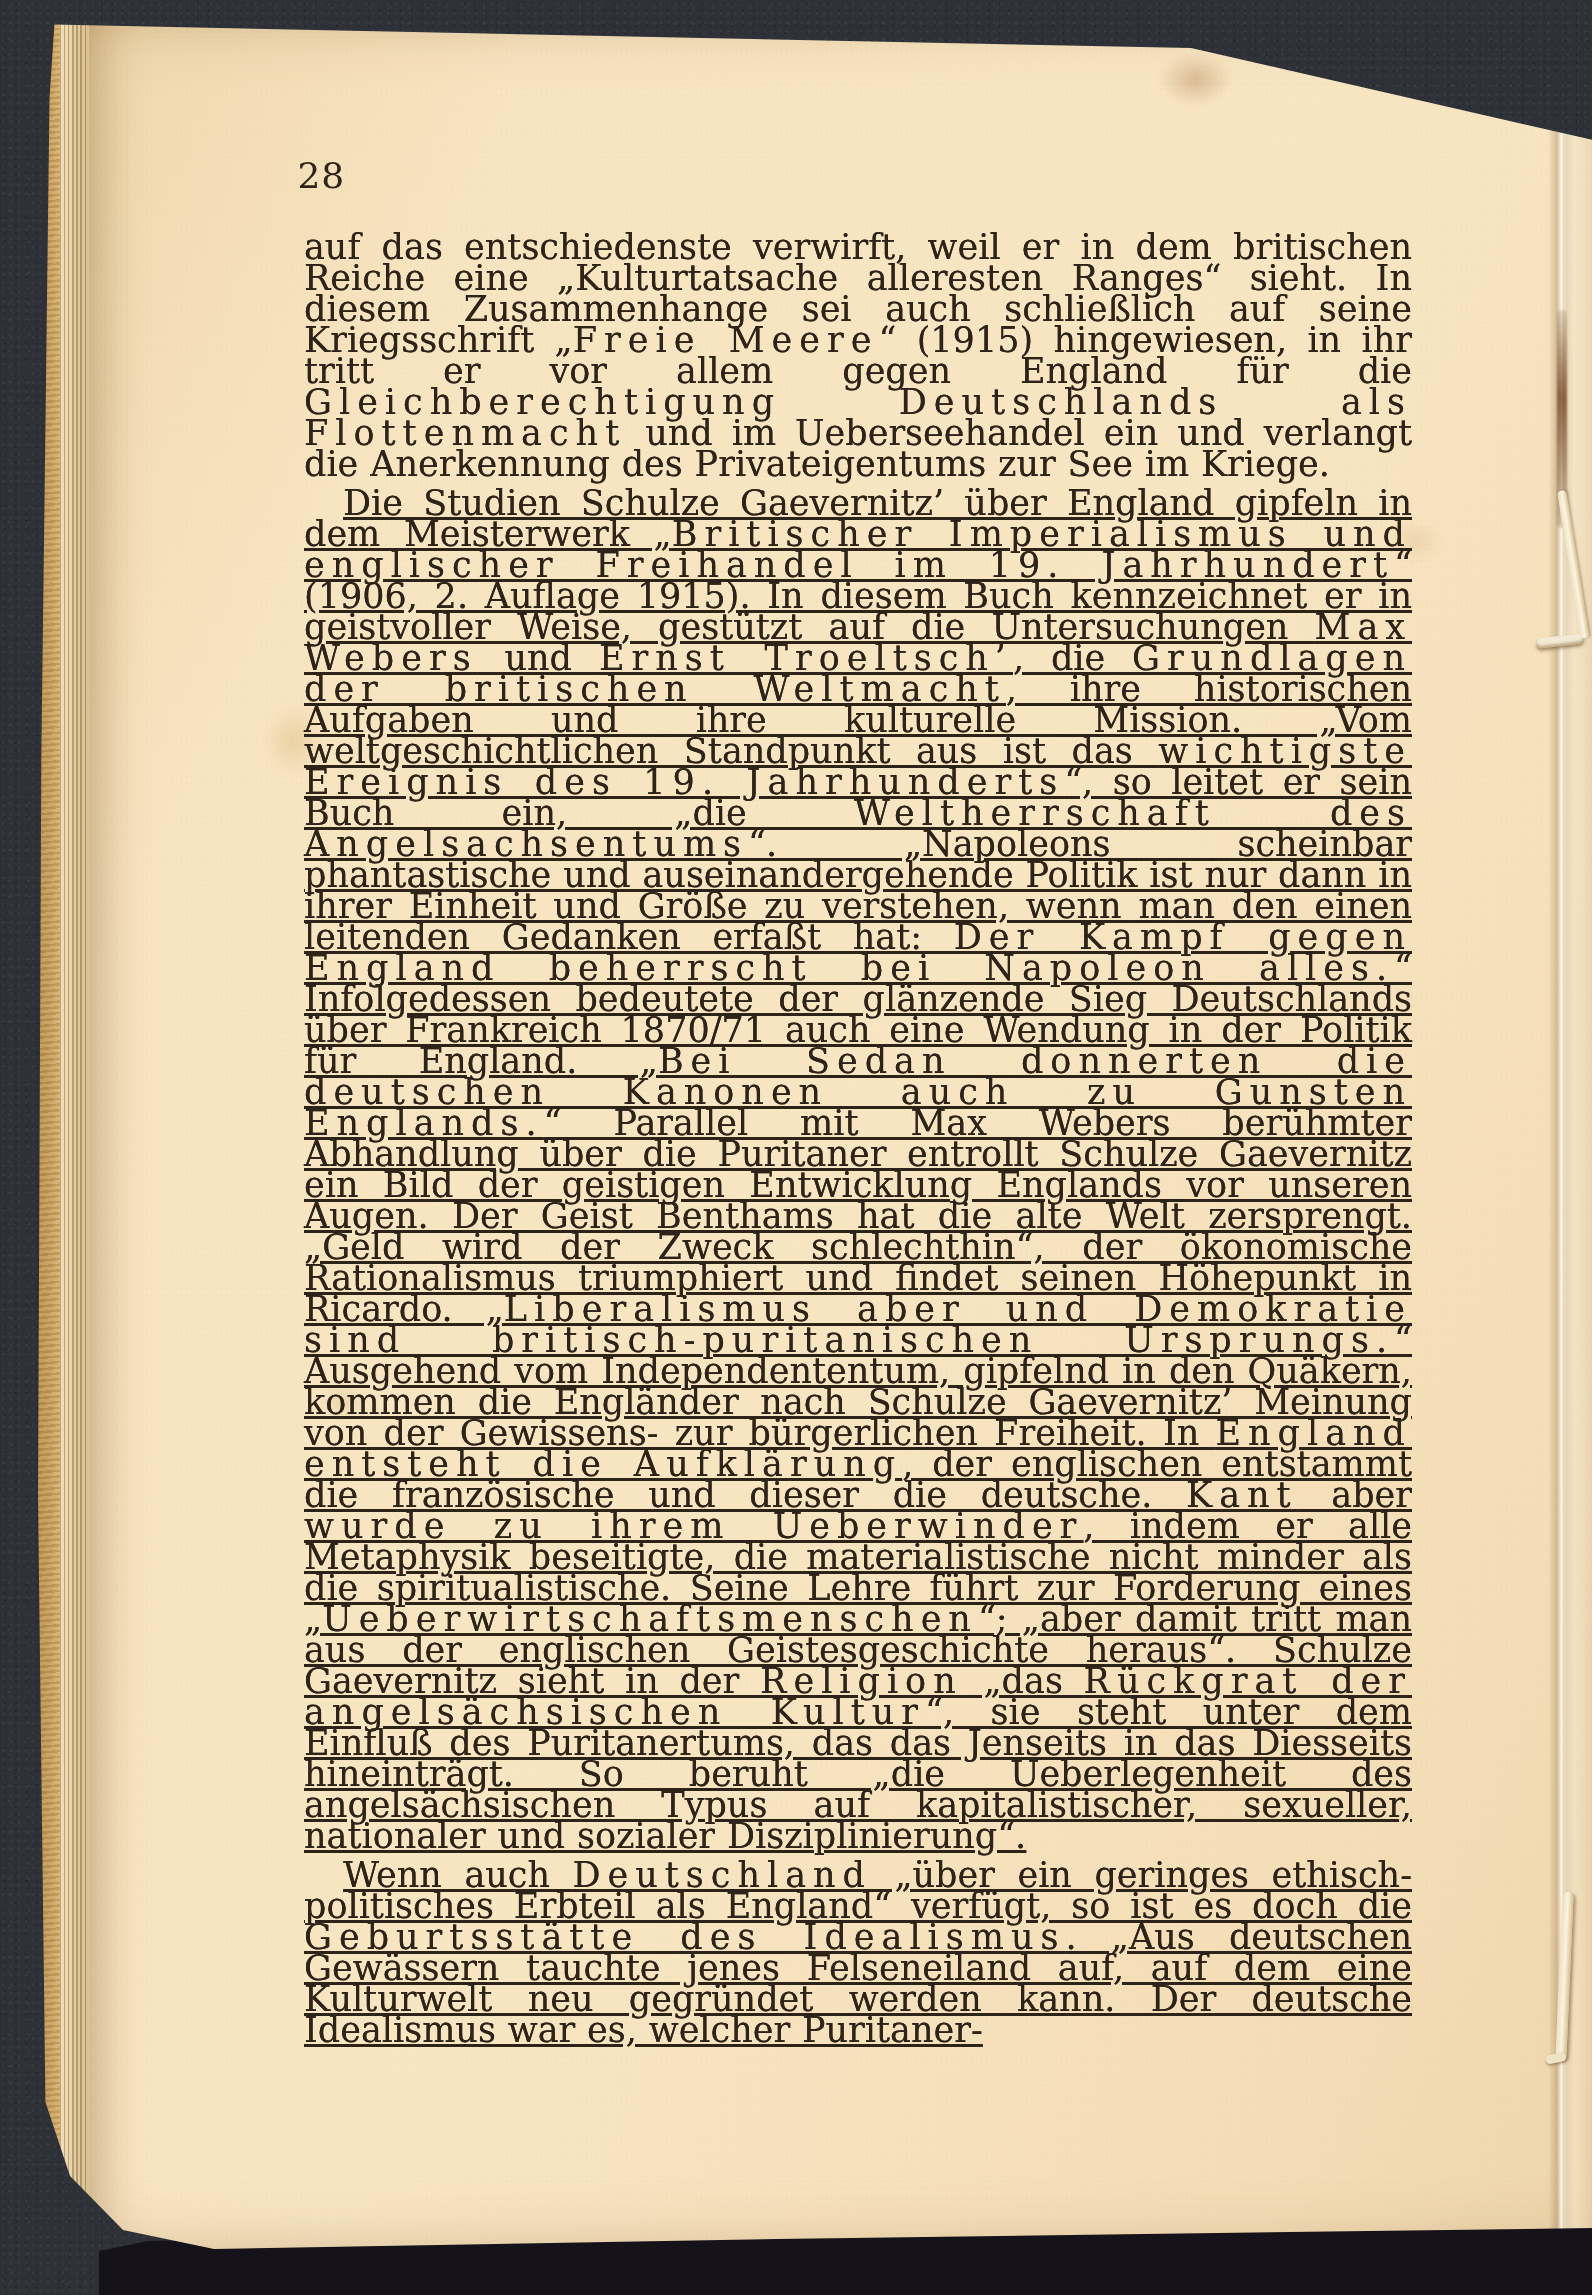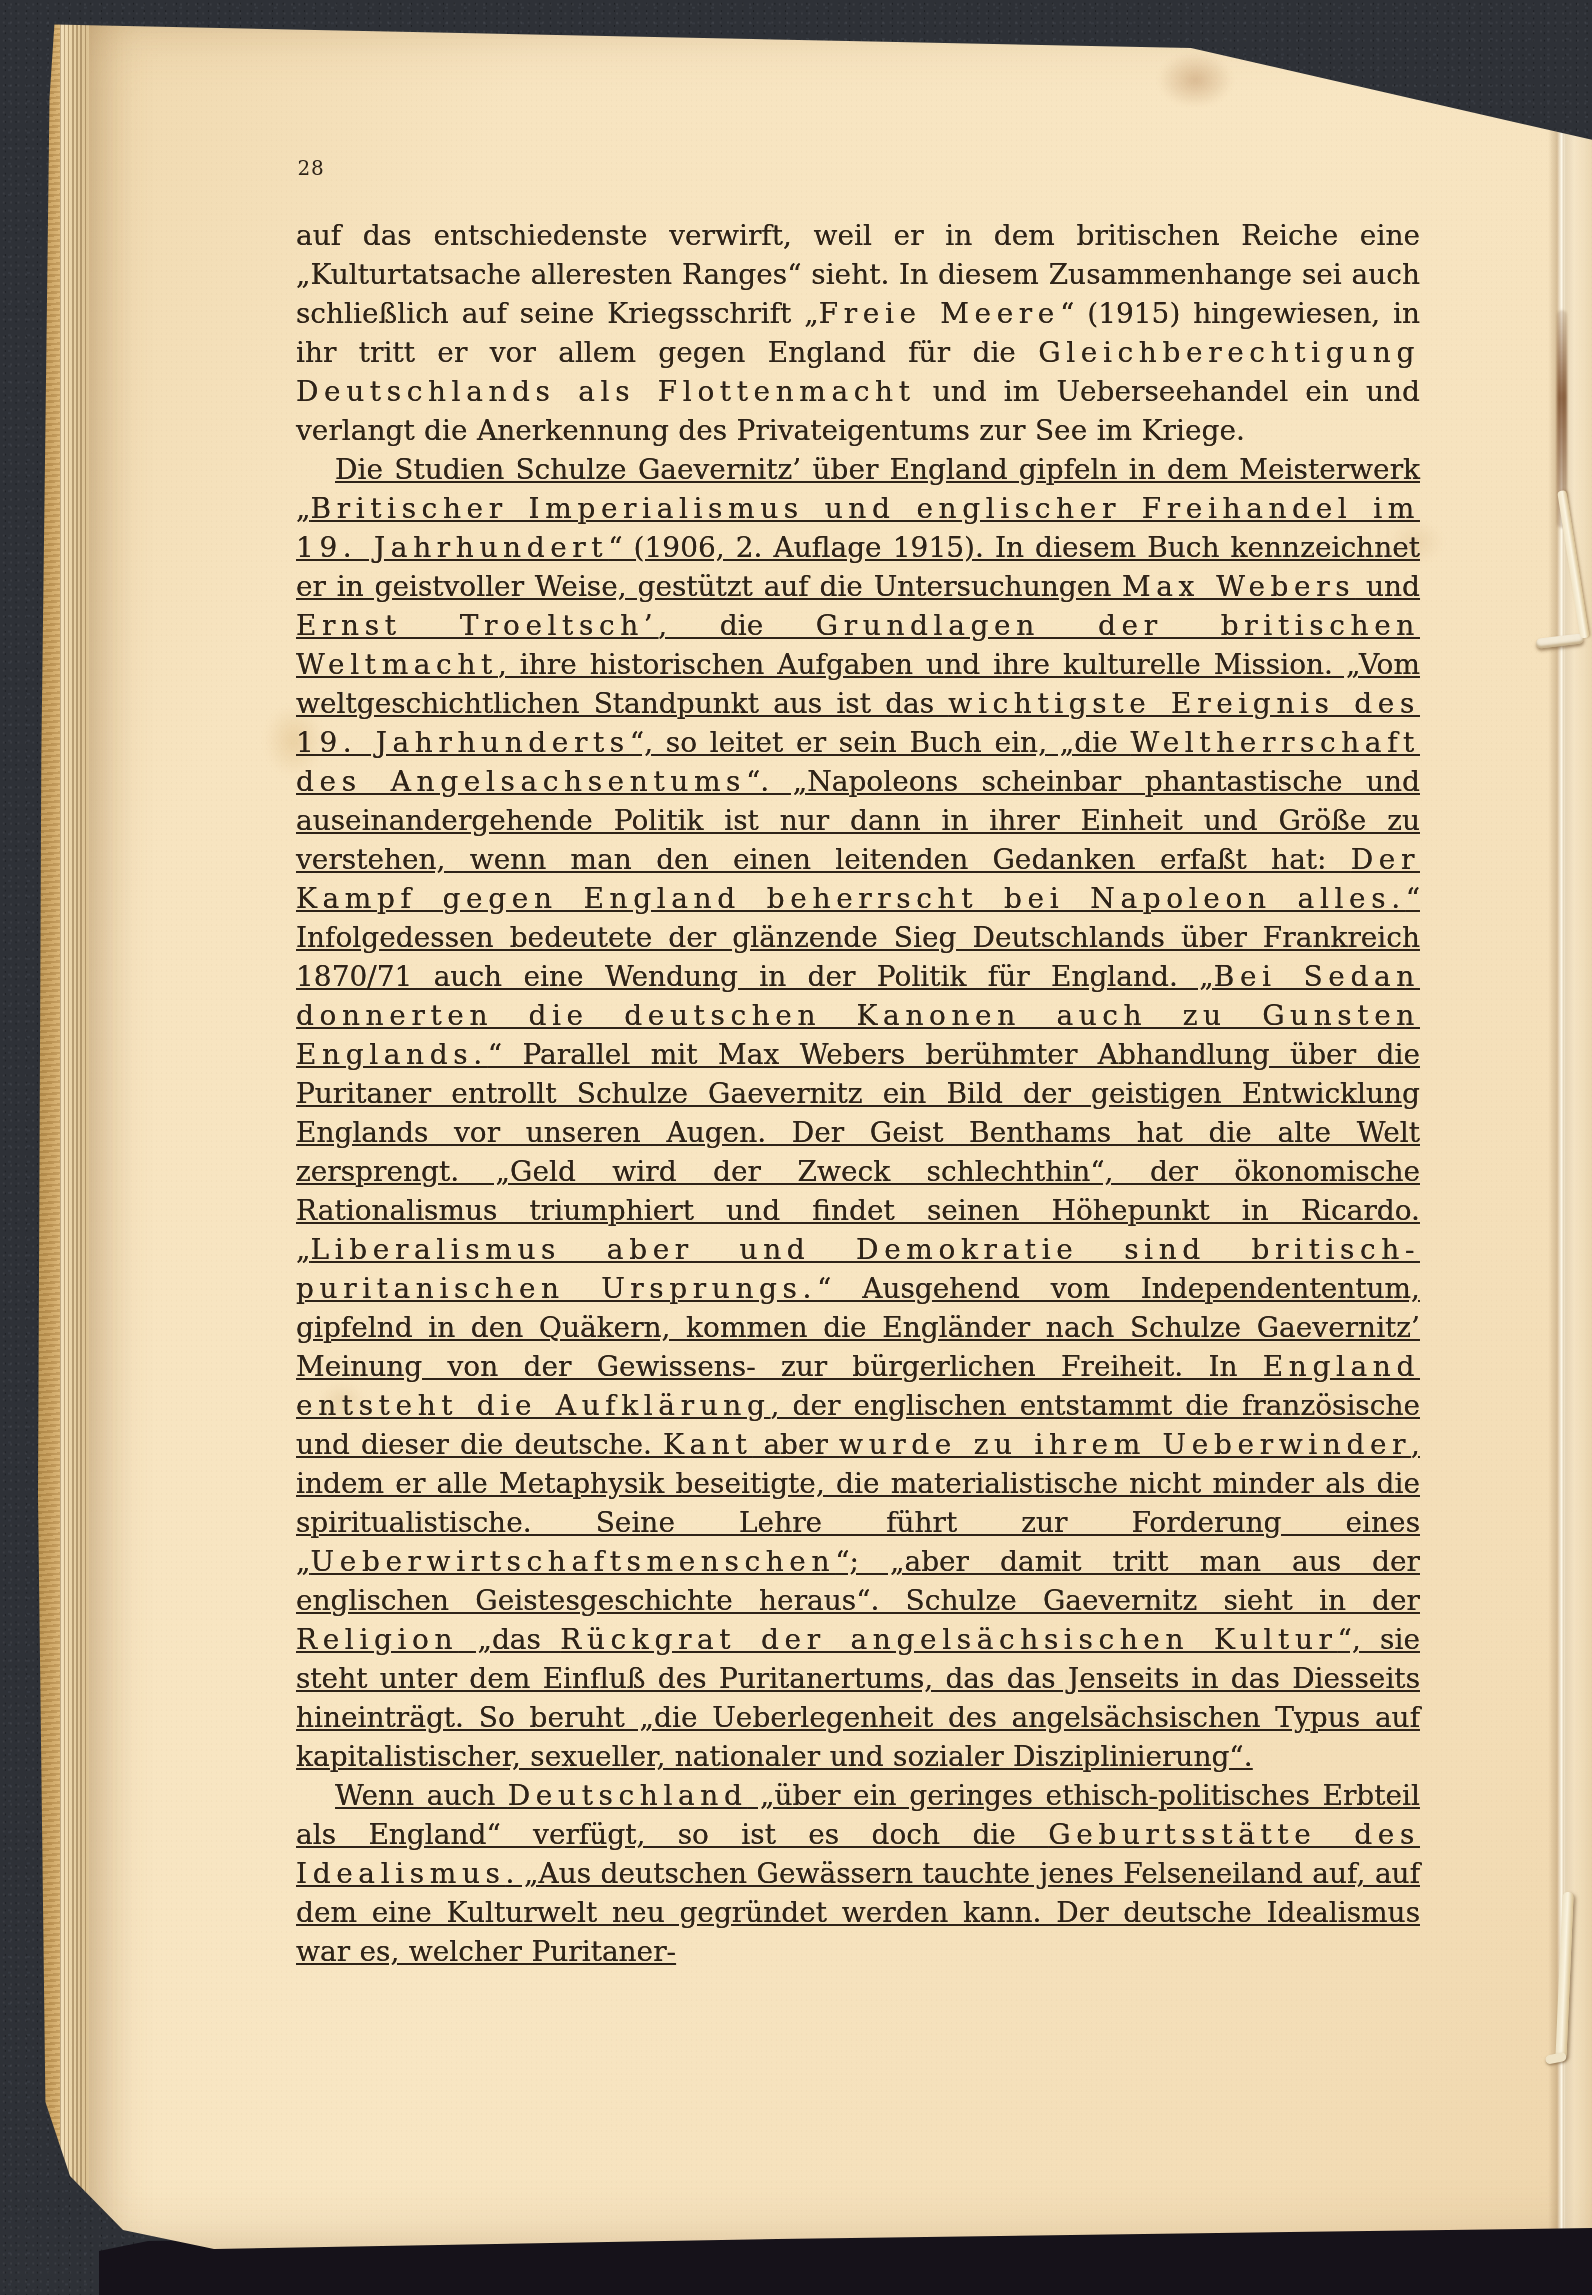--- a/index.html
+++ b/index.html
@@ -90,23 +90,23 @@
     background:radial-gradient(closest-side, rgba(150,90,40,0.30), rgba(150,90,40,0) 70%);filter:blur(2.5px);}
   .stain-top-fleck{left:1178px;top:18px;width:21.4px;height:18px;
     background:radial-gradient(closest-side, rgba(130,60,25,0.8), rgba(130,60,25,0) 75%);filter:blur(0.4px);}
   .stain-left-margin{left:215px;top:673px;width:82px;height:99px;
     background:radial-gradient(closest-side, rgba(190,140,60,0.22), rgba(190,140,60,0) 72%);filter:blur(3.3px);}
   .stain-mid-left{left:271px;top:1355px;width:66px;height:57px;
     background:radial-gradient(closest-side, rgba(180,130,60,0.16), rgba(180,130,60,0) 70%);filter:blur(3.3px);}
   .stain-right-soft{left:1339px;top:493px;width:78px;height:62px;
     background:radial-gradient(closest-side, rgba(175,125,60,0.14), rgba(175,125,60,0) 70%);filter:blur(3.3px);}
   .content{position:absolute;left:258px;top:140px;width:1124px;color:var(--ink,#2e2318);}
-  .page-num{font-size:20px;line-height:1;letter-spacing:0.8px;margin:0 0 38px 1.6px;}
+  .page-num{font-size:36px;line-height:1;letter-spacing:0.8px;margin:0 0 38px 1.6px;}
   .para{
-    margin:0;font-size:28px;line-height:39px;text-align:justify;
+    margin:8px;font-size:35px;line-height:31px;text-align:justify;
     text-shadow:0 0 0.6px rgba(46,35,24,0.85);
     word-spacing:0.02em;
   }
   .para.indent{text-indent:39px;text-decoration:underline;}
   .sp{letter-spacing:0.20em;}
 </style>
 </head>
 <body>
 
 <div class="floor-shadow"></div>

